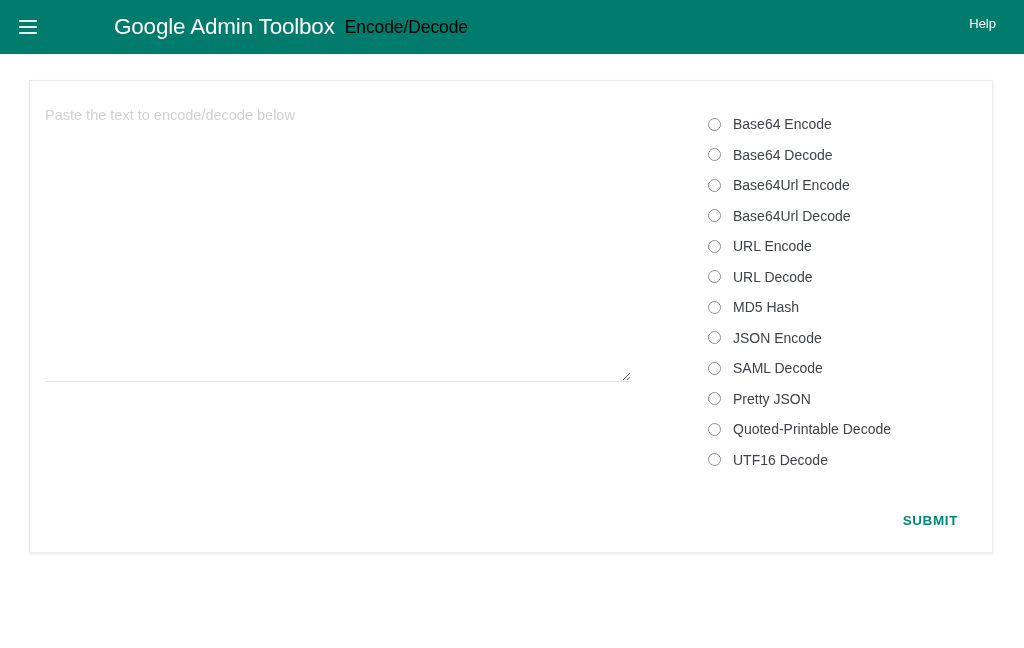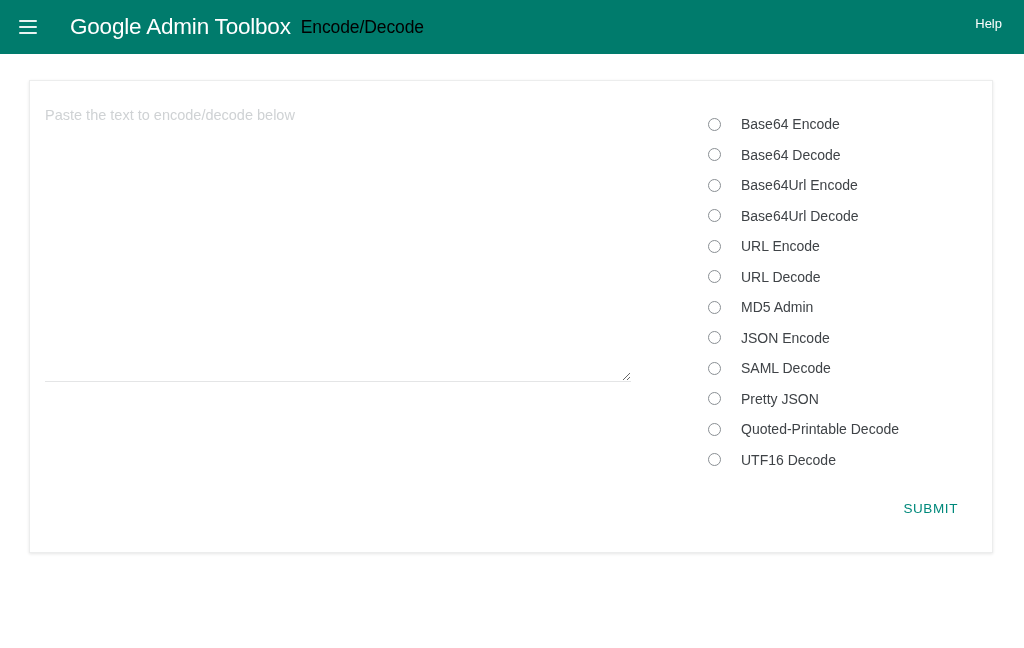--- a/index.html
+++ b/index.html
@@ -53,30 +53,31 @@
     display: flex;
     align-items: center;
     gap: 10px;
     white-space: nowrap;
   }
   #brand-title {
     font-size: 22.5px;
     letter-spacing: -0.2px;
     color: #ffffff;
     font-weight: 500;
+    margin-left: 44px;
   }
   #brand-subtitle {
     font-size: 17.5px;
     color: #000000;
     font-weight: 400;
     letter-spacing: -0.1px;
   }
   #help-link {
     position: absolute;
-    right: 22px;
+    right: 28px;
     top: 16px;
     font-size: 13px;
     color: #ffffff;
     text-decoration: none;
     font-weight: 400;
     cursor: pointer;
   }
 
   
   #card {
@@ -122,21 +123,20 @@
     position: absolute;
     left: 678px;
     top: 28px;
     width: 270px;
   }
   .mode-row {
     display: flex;
     align-items: center;
     height: 30.5px;
     cursor: pointer;
-    gap: 8px;
   }
   .radio-circle {
     width: 13px;
     height: 13px;
     min-width: 13px;
     border: 1.4px solid #8a8f94;
     border-radius: 50%;
     margin-right: 12px;
     background: transparent;
   }
@@ -144,27 +144,27 @@
     font-size: 14px;
     color: #3f4347;
     line-height: 1;
     white-space: nowrap;
   }
 
   
   #submit-button {
     position: absolute;
     right: 28px;
-    bottom: 30px;
+    bottom: 18px;
     background: transparent;
     border: none;
     color: #00897b;
     font-family: "Liberation Sans", sans-serif;
     font-size: 13.5px;
-    font-weight: 400;
+    font-weight: 700;
     letter-spacing: 0.6px;
     cursor: pointer;
     padding: 6px 6px;
   }
 </style>
 </head>
 <body>
 
 <div id="app-header" style="background: rgb(0, 123, 108);">
 
@@ -208,21 +208,21 @@
       <div class="mode-row">
         <span class="radio-circle"></span>
         <span class="mode-label">URL Encode</span>
       </div>
       <div class="mode-row">
         <span class="radio-circle"></span>
         <span class="mode-label">URL Decode</span>
       </div>
       <div class="mode-row">
         <span class="radio-circle"></span>
-        <span class="mode-label">MD5 Admin</span>
+        <span class="mode-label">MD5 Hash</span>
       </div>
       <div class="mode-row">
         <span class="radio-circle"></span>
         <span class="mode-label">JSON Encode</span>
       </div>
       <div class="mode-row">
         <span class="radio-circle"></span>
         <span class="mode-label">SAML Decode</span>
       </div>
       <div class="mode-row">

